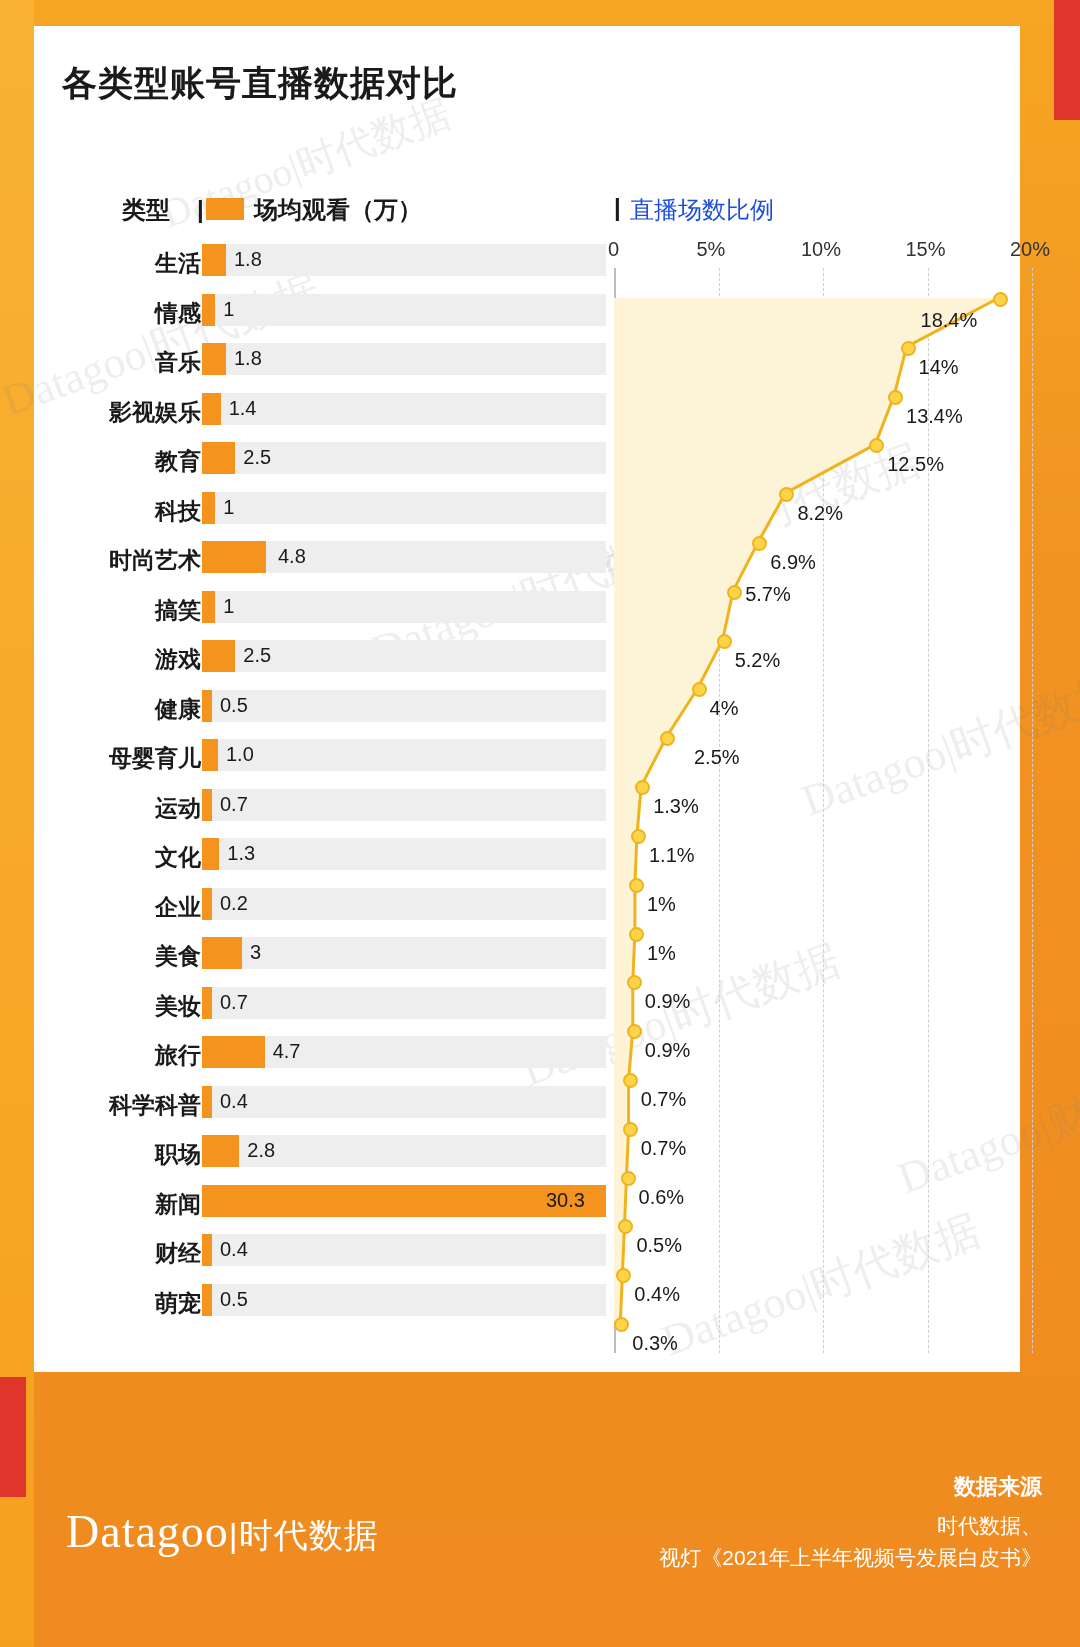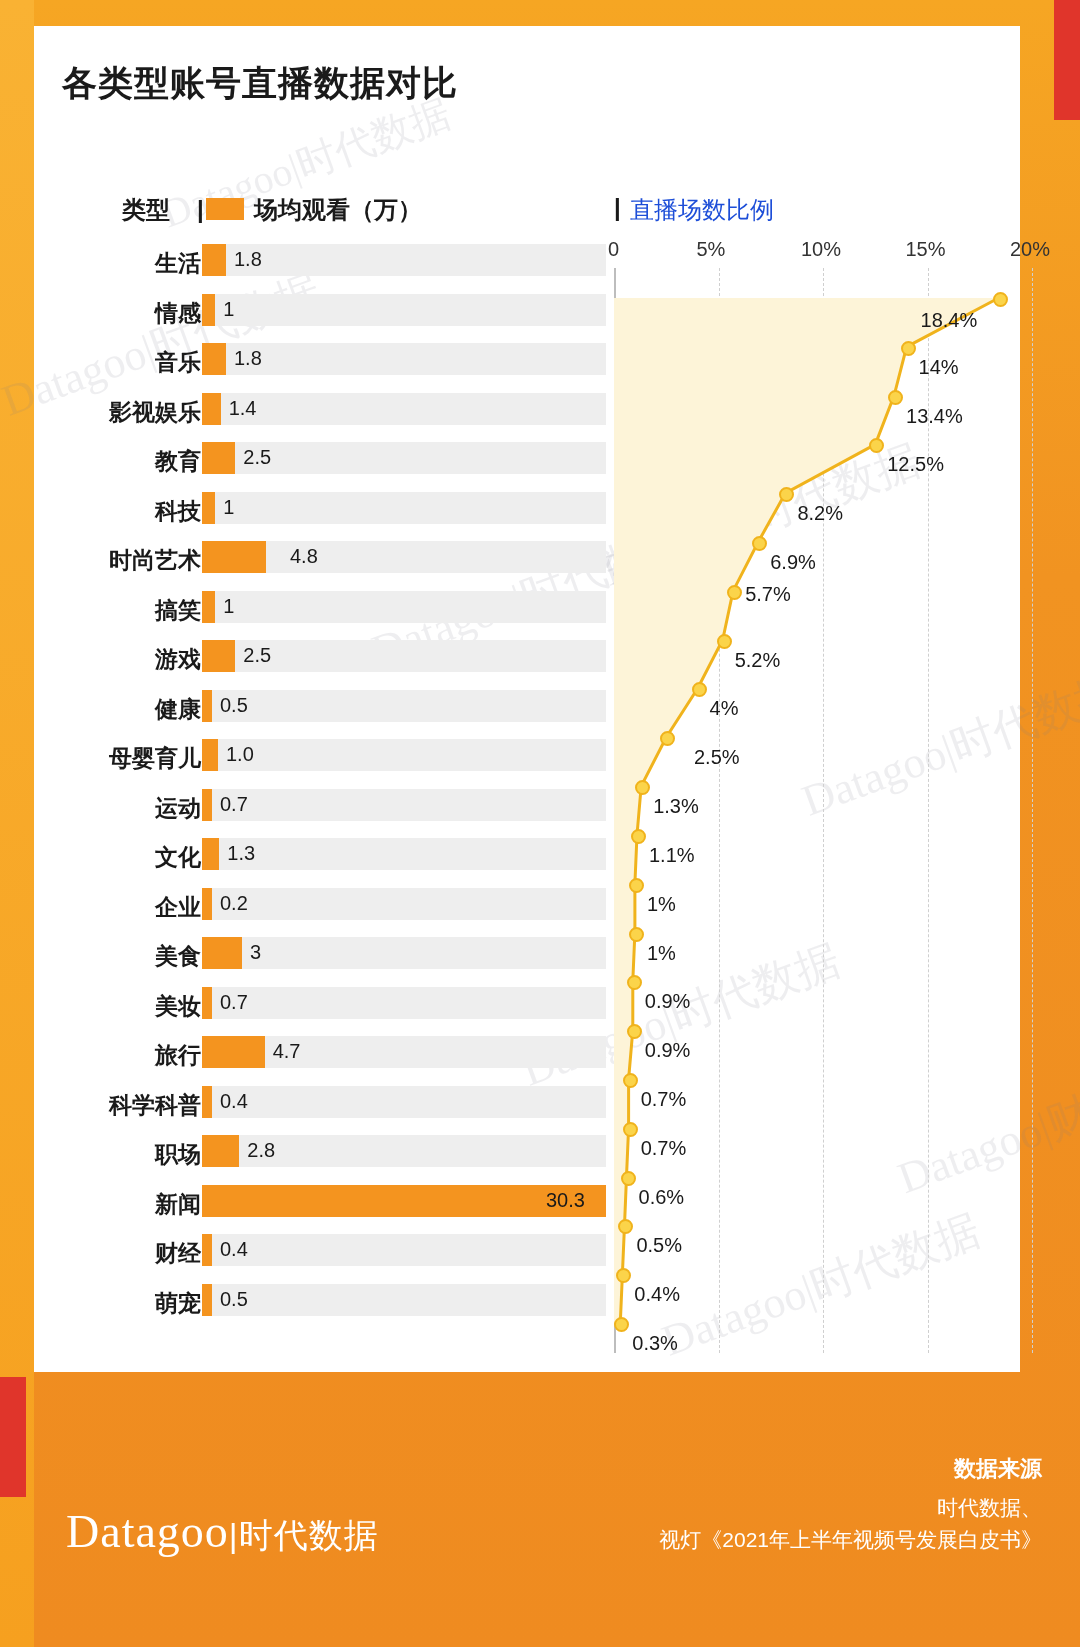--- a/index.html
+++ b/index.html
@@ -106,21 +106,21 @@
   .footer{
     position:absolute;left:34px;bottom:0;width:1046px;height:275px;
   }
   .brand{
     position:absolute;left:32px;bottom:88px;
     font-family:"Liberation Serif","DejaVu Serif",serif;
     font-size:46px;color:#ffffff;letter-spacing:1px;
   }
   .brand .cn{font-family:"Liberation Sans","DejaVu Sans",sans-serif;font-size:34px;}
   .src{
-    position:absolute;right:38px;bottom:92px;text-align:right;color:#ffffff;
+    position:absolute;right:38px;bottom:74px;text-align:right;color:#ffffff;
   }
   .src .h{font-size:22px;font-weight:bold;margin-bottom:8px;}
   .src .l{font-size:21px;line-height:1.5;}
 </style>
 </head>
 <body>
 
 <div class="poster">
   <div class="edge-left"></div>
   <div class="corner-tr"></div>
@@ -186,21 +186,21 @@
             <div class="track">
               <div class="fill" style="width: 13.3333px;"></div>
             </div>
             <div class="val" style="left: 155.333px;">1</div>
           </div>
           <div class="row">
             <div class="cat">时尚艺术</div>
             <div class="track">
               <div class="fill" style="width: 64px;"></div>
             </div>
-            <div class="val" style="left: 222px; text-align: right;">4.8</div>
+            <div class="val" style="left: 210px; text-align: right;">4.8</div>
           </div>
           <div class="row">
             <div class="cat">搞笑</div>
             <div class="track">
               <div class="fill" style="width: 13.3333px;"></div>
             </div>
             <div class="val" style="left: 155.333px;">1</div>
           </div>
           <div class="row">
             <div class="cat">游戏</div>

